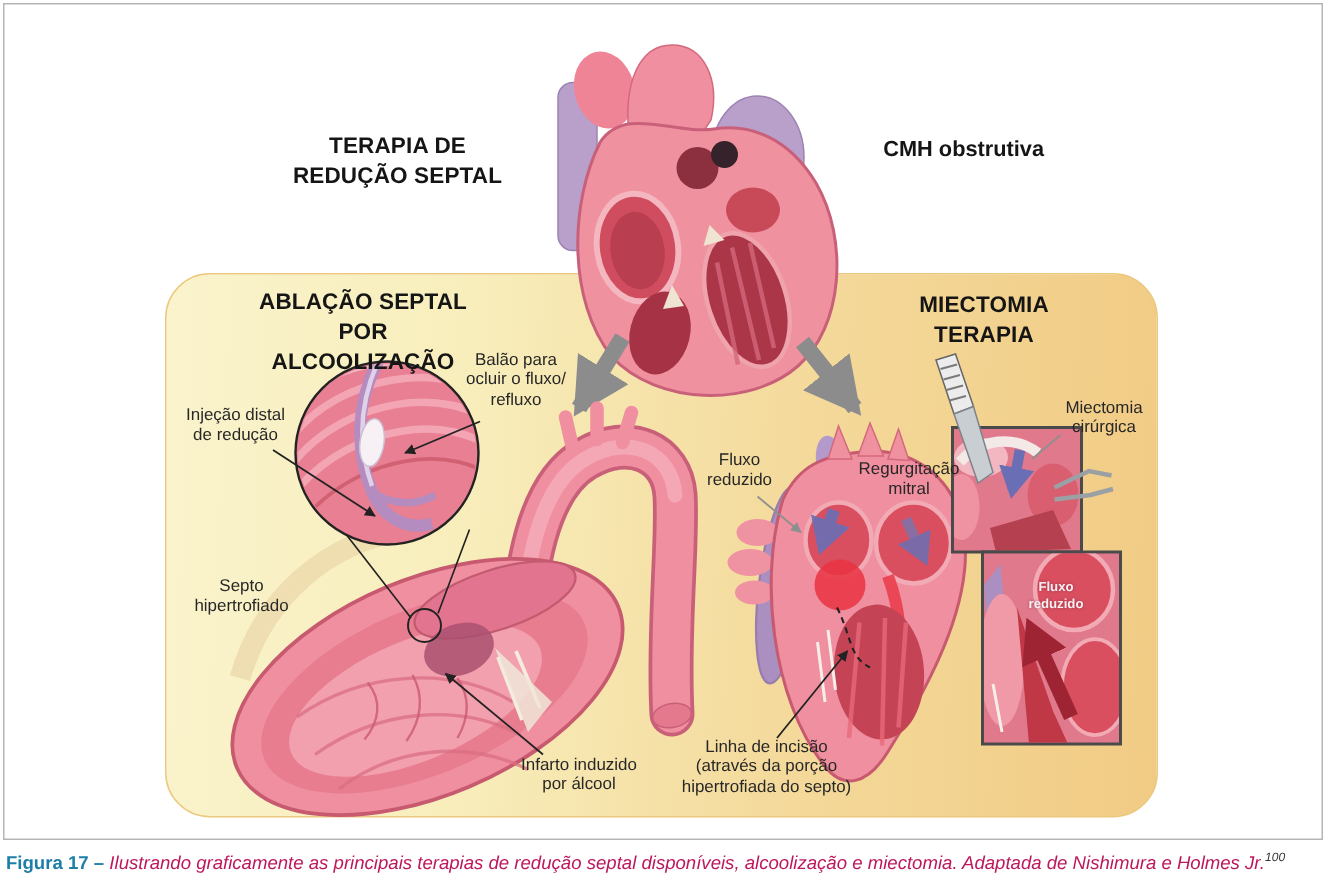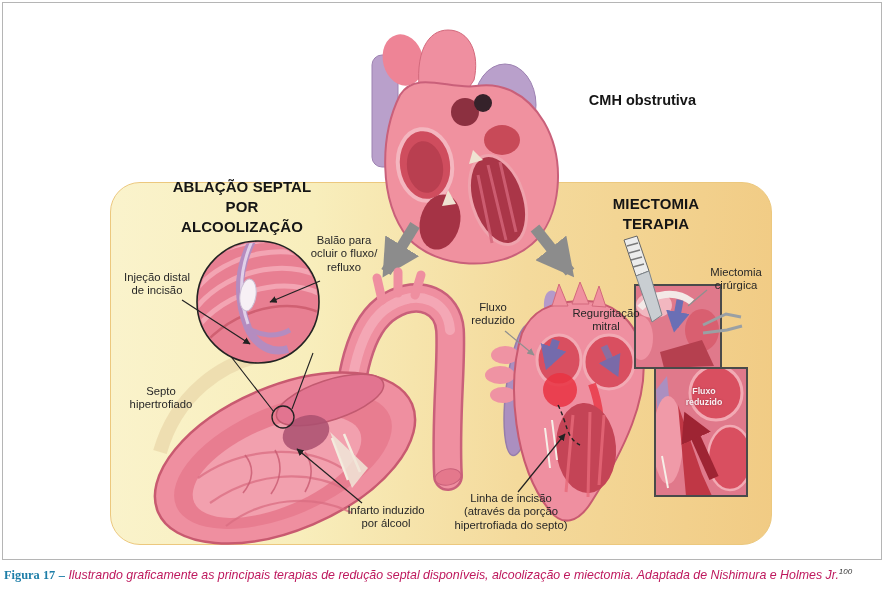--- a/index.html
+++ b/index.html
@@ -13,21 +13,21 @@
   svg.art { position:absolute; left:0; top:0; z-index:2; }
   .hdr { position:absolute; z-index:3; font-size:15px; font-weight:bold; color:#151515;
          text-align:center; line-height:1.32; letter-spacing:.1px; }
   .lbl { position:absolute; z-index:3; font-size:11.3px; color:#272727; text-align:center; line-height:1.18; }
   .ln { display:block; }
   .cond { position:absolute; z-index:3; font-size:14.5px; font-weight:bold; color:#151515; text-align:right; }
   .inset-lbl { position:absolute; z-index:4; font-size:8.8px; font-weight:bold; color:#f9eff2;
                text-align:center; line-height:1.25; text-shadow:0 0 2px rgba(110,25,40,.55); }
   .caption { position:absolute; left:4px; top:567px; width:880px; z-index:3;
              font-size:12.4px; color:#333; }
-  .caption .fig-label { color:#1d7ea8; font-weight:bold;font-family:Liberation Serif, serif; }
+  .caption .fig-label { color:#1d7ea8; font-weight:bold; }
   .caption .cap-text { font-style:italic; color:#be185d; }
   .caption sup { font-size:8px; font-style:italic; color:#363636; }
 </style>
 </head>
 <body>
 
 <div class="stage">
   <div class="figure-box"></div>
   <div class="panel"></div>
 
@@ -170,34 +170,38 @@
     </g>
 
     <g>
       <path d="M182,300 L250,344" stroke="#222" stroke-width="1.2" marker-end="url(#mB)" fill="none"></path>
       <path d="M320,281 L270,302" stroke="#222" stroke-width="1.2" marker-end="url(#mB)" fill="none"></path>
       <path d="M362,503 L297,449" stroke="#222" stroke-width="1.2" marker-end="url(#mB)" fill="none"></path>
       <path d="M518,492 L565,434" stroke="#222" stroke-width="1.2" marker-end="url(#mB)" fill="none"></path>
     </g>
   </svg>
 
+  <div class="hdr" style="left:195px; top:88px; width:140px;">
+    <span class="ln">TERAPIA DE</span>
+    <span class="ln">REDUÇÃO SEPTAL</span>
+  </div>
   <div class="cond" style="left:556px; top:92px; width:140px;">CMH obstrutiva</div>
 
-  <div class="hdr" style="left:166px; top:177px; width:152px;">
+  <div class="hdr" style="left:166px; top:192px; width:152px;">
     <span class="ln">ABLAÇÃO SEPTAL</span>
     <span class="ln">POR ALCOOLIZAÇÃO</span>
   </div>
   <div class="hdr" style="left:596px; top:194px; width:120px;">
     <span class="ln">MIECTOMIA</span>
     <span class="ln">TERAPIA</span>
   </div>
 
   <div class="lbl" style="left:117px; top:271px; width:80px;">
     <span class="ln">Injeção distal</span>
-    <span class="ln">de incisão</span>
+    <span class="ln">de redução</span>
   </div>
   <div class="lbl" style="left:120px; top:385px; width:82px;">
     <span class="ln">Septo</span>
     <span class="ln">hipertrofiado</span>
   </div>
   <div class="lbl" style="left:296px; top:234px; width:96px;">
     <span class="ln">Balão para</span>
     <span class="ln">ocluir o fluxo/</span>
     <span class="ln">refluxo</span>
   </div>

